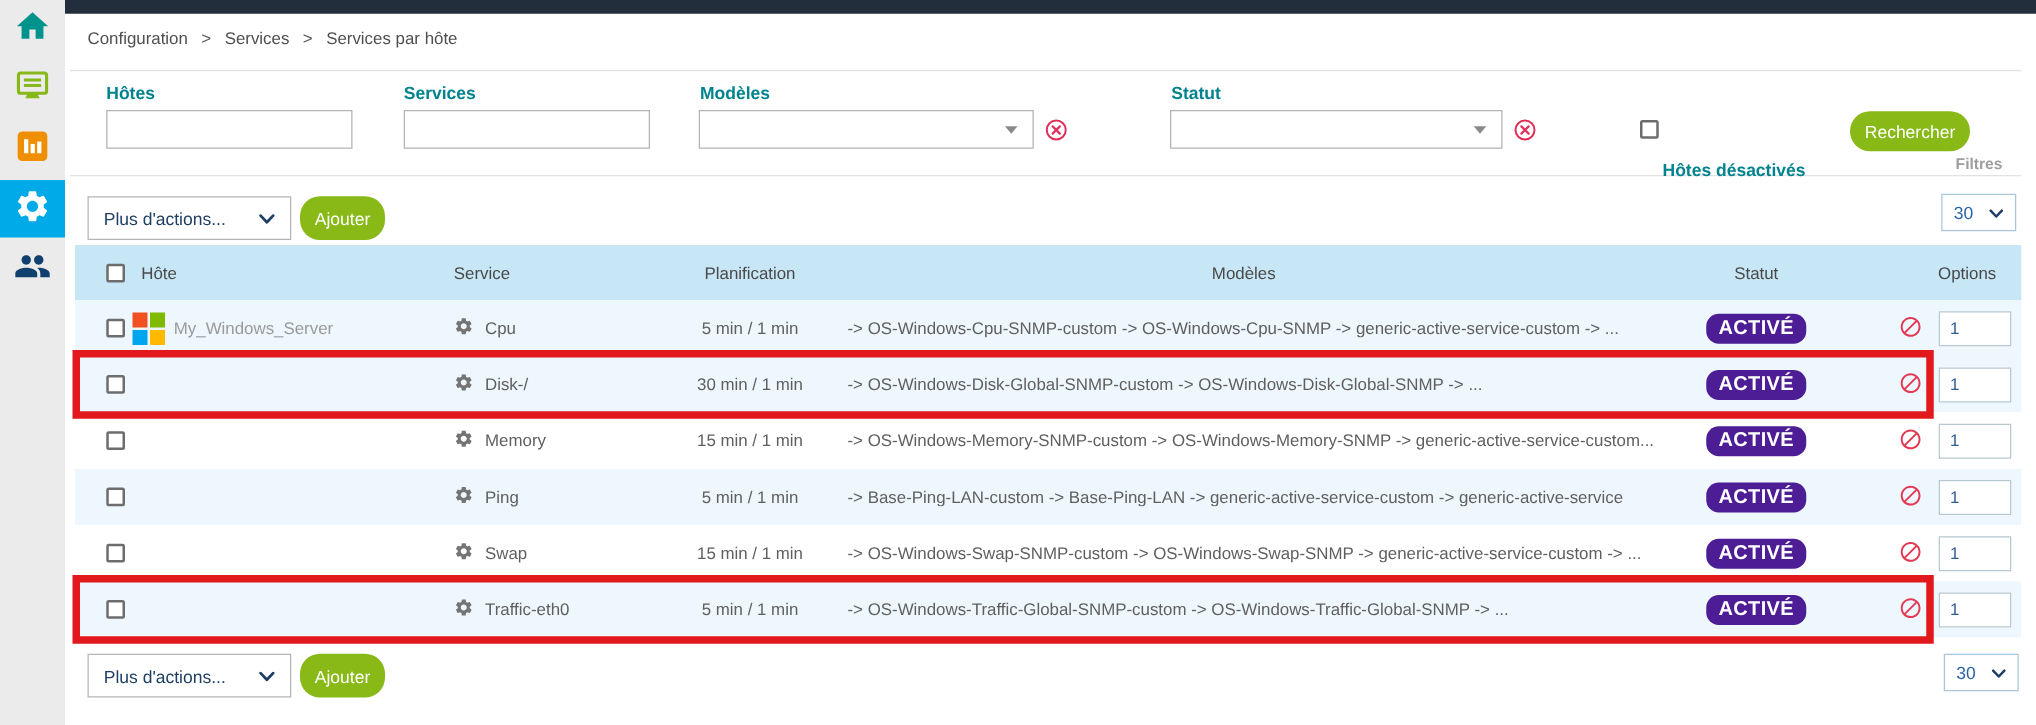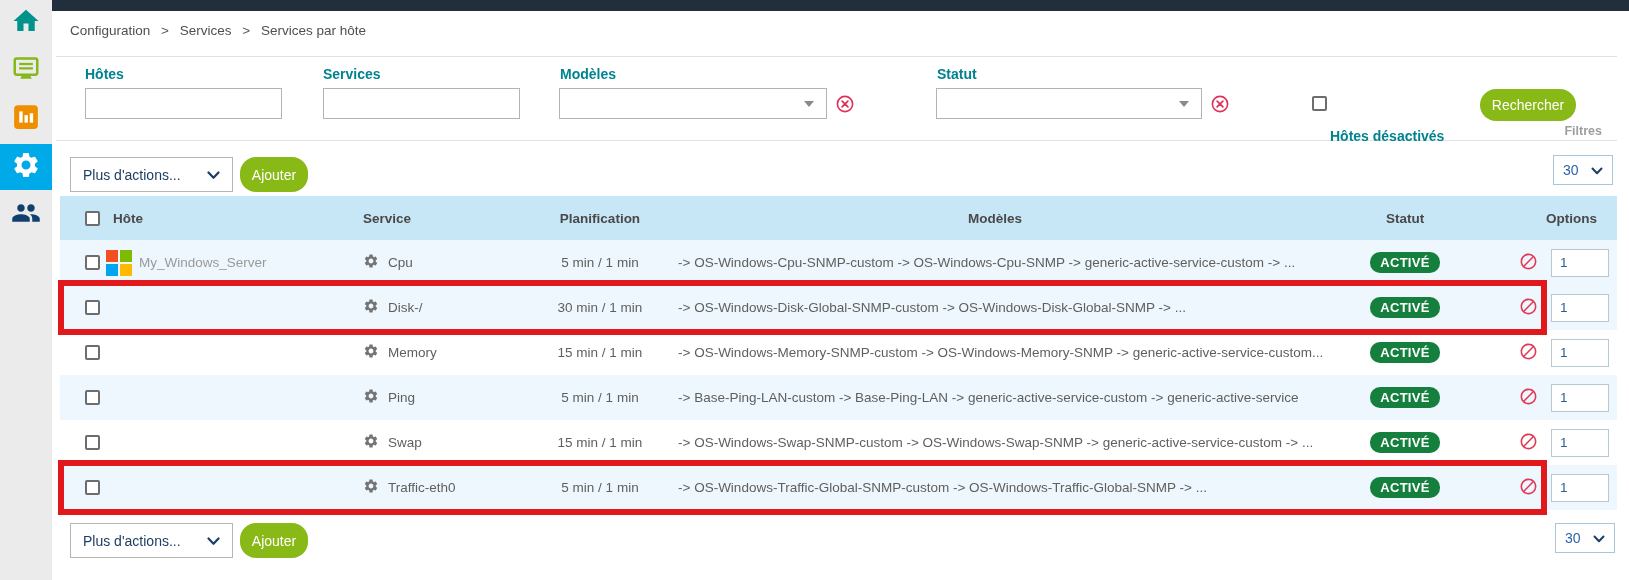--- a/index.html
+++ b/index.html
@@ -30,34 +30,34 @@
   .filters-caption{position:absolute;left:1480px;top:67px;width:122px;text-align:right;font-size:12.5px;font-weight:bold;color:#9e9e9e;}
 
   
   .action-select{position:absolute;width:163px;height:35px;border:1px solid #b5b5b5;background:#fff;display:flex;align-items:center;justify-content:space-between;padding:0 12px;box-sizing:border-box;font-size:14px;color:#1e3e63;cursor:pointer;}
   .add-btn{position:absolute;width:68px;height:35px;}
   .page-size{position:absolute;width:60px;height:30px;border:1px solid #a9c7dc;background:#fff;display:flex;align-items:center;justify-content:space-between;padding:0 9px;box-sizing:border-box;font-size:14px;color:#2d64a8;cursor:pointer;}
 
   
   .table{position:absolute;left:60px;top:196px;width:1557px;}
   .trow{display:flex;align-items:center;height:45px;position:relative;font-size:13.5px;color:#5f5f5f;}
-  .trow.head{height:44px;background:#c7e6f6;font-weight:bold;color:#494949;}
+  .trow.head{height:44px;background:#c7e6f6;font-weight:normal;color:#494949;}
   .trow.blue{background:#edf7fd;}
   .trow.white{background:#fff;}
   .col-check{width:40px;display:flex;justify-content:flex-end;box-sizing:border-box;}
   .col-hote{width:245px;display:flex;align-items:center;padding-left:6px;box-sizing:border-box;}
   .col-service{width:195px;display:flex;align-items:center;gap:9px;padding-left:18px;box-sizing:border-box;}
   .col-planif{width:120px;text-align:center;}
   .col-modele{flex:1;padding-left:18px;white-space:nowrap;overflow:hidden;box-sizing:border-box;}
   .col-statut{width:150px;display:flex;justify-content:center;}
   .col-options{width:137px;display:flex;align-items:center;justify-content:flex-end;gap:13px;padding-right:8px;box-sizing:border-box;}
   .trow.head .col-modele{text-align:center;padding-left:0;}
   .trow.head .col-options{display:block;text-align:right;padding-right:20px;}
   .host-name{color:#9a9a9a;margin-left:7px;}
-  .badge{background:#15803d;color:#fff;font-size:13px;font-weight:bold;padding:3px 10px;border-radius:10px;letter-spacing:.3px;}
+  .badge{background:#4c1d95;color:#fff;font-size:16px;font-weight:bold;padding:3px 10px;border-radius:10px;letter-spacing:.3px;}
   .opt-input{width:58px;height:28px;border:1px solid #b6c8d2;color:#2e5d94;font-size:13.5px;padding:0 0 0 8px;box-sizing:border-box;font-family:inherit;background:#fff;}
   .win-logo{width:26px;height:26px;display:grid;grid-template-columns:12px 12px;grid-template-rows:12px 12px;gap:2px;}
   .red-overlay{position:absolute;left:-2px;right:70px;top:-5px;bottom:-5px;border:6px solid #e2191c;z-index:4;pointer-events:none;}
 </style>
 </head>
 <body>
 
 <div class="page">
 
   <div class="topbar"></div>

